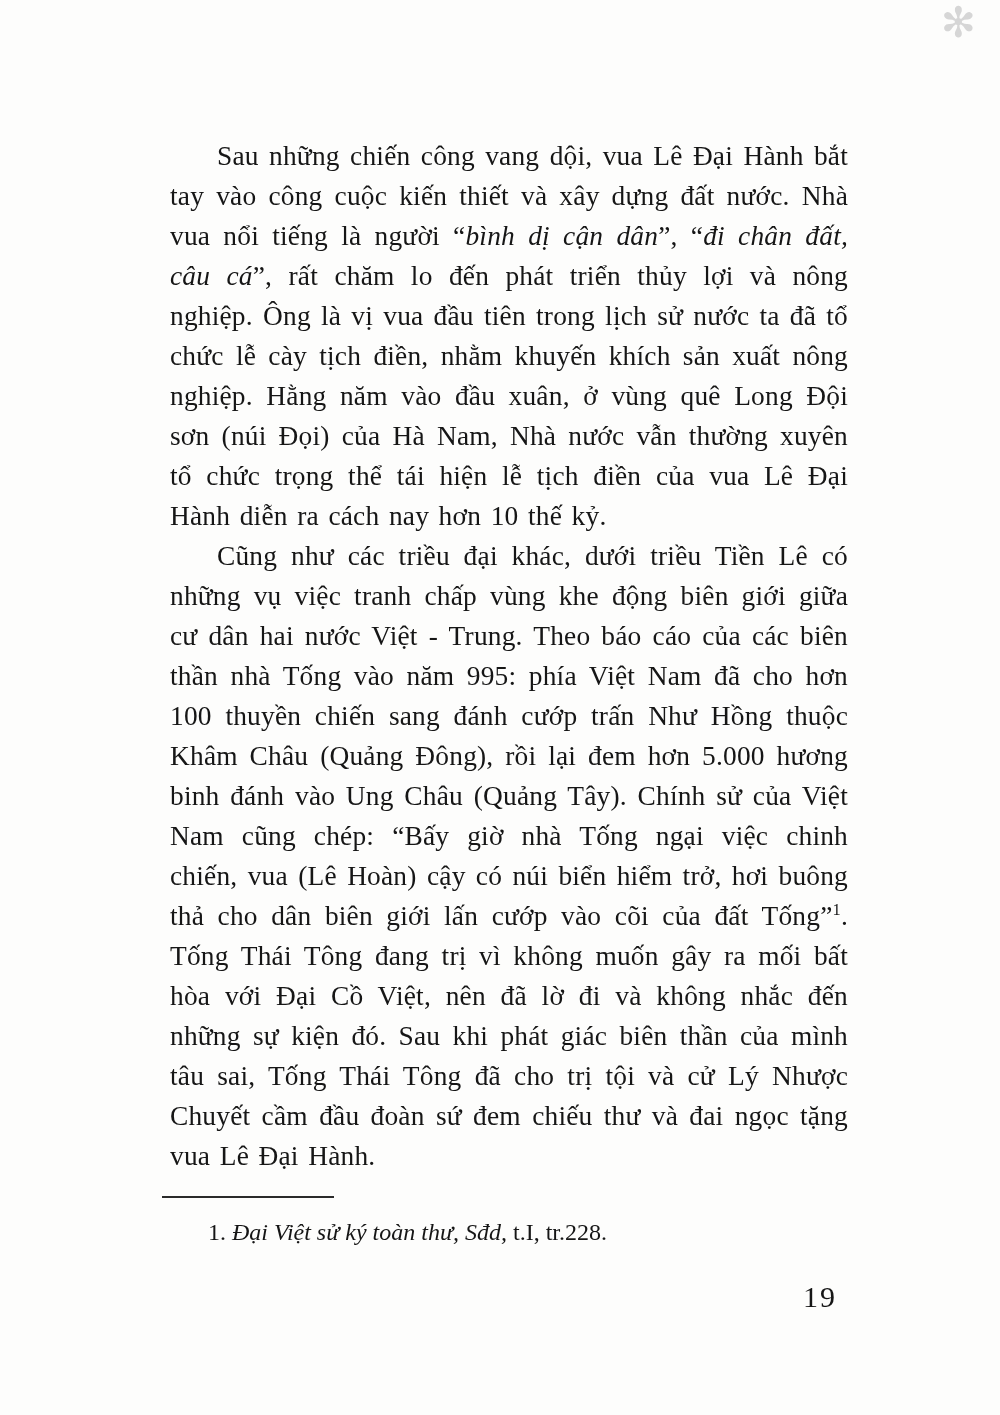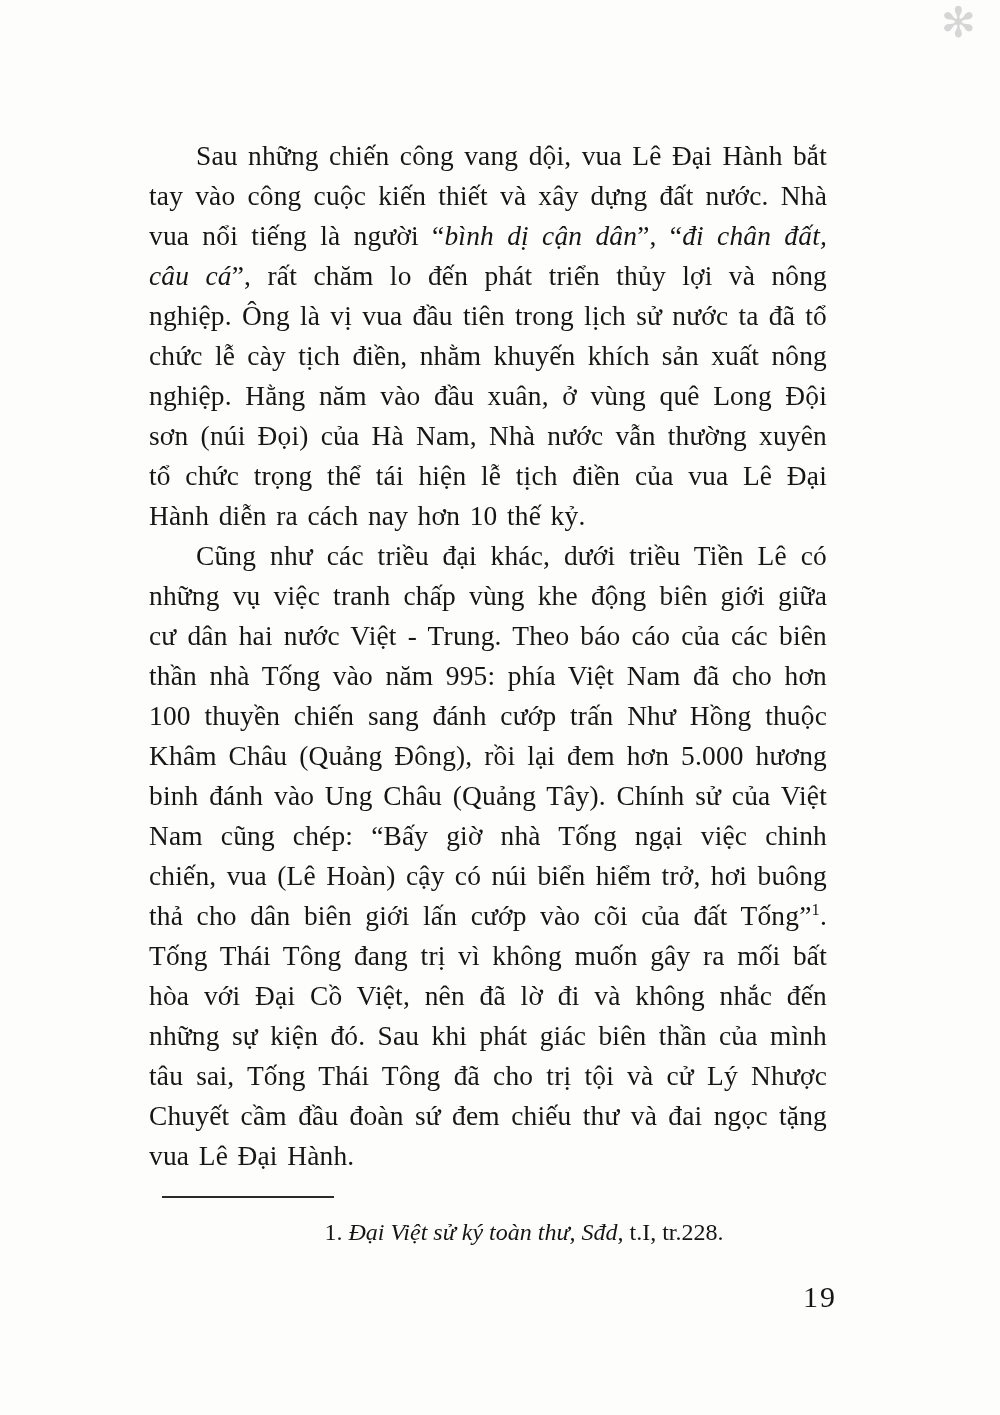--- a/index.html
+++ b/index.html
@@ -21,21 +21,21 @@
     position: absolute;
     top: 2px;
     right: 24px;
     font-size: 42px;
     line-height: 1;
     color: var(--ornament, #d6d6d6);
     user-select: none;
   }
   .text-block {
     position: absolute;
-    left: 149px;
+    left: 170px;
     top: 136px;
     width: 678px;
   }
   .para {
     margin: 0;
     font-size: 27.4px;
     line-height: 40px;
     text-align: justify;
     text-indent: 47px;
     letter-spacing: 0.2px;
@@ -58,21 +58,20 @@
   }
   .footnote {
     position: absolute;
     left: 162px;
     top: 1216px;
     width: 678px;
     margin: 0;
     font-size: 24px;
     line-height: 32px;
     text-indent: 46px;
-    text-align: center;
   }
   .footnote em { font-style: italic; }
   .page-number {
     position: absolute;
     left: 803px;
     top: 1280px;
     font-size: 30px;
     letter-spacing: 2px;
   }
 </style>

